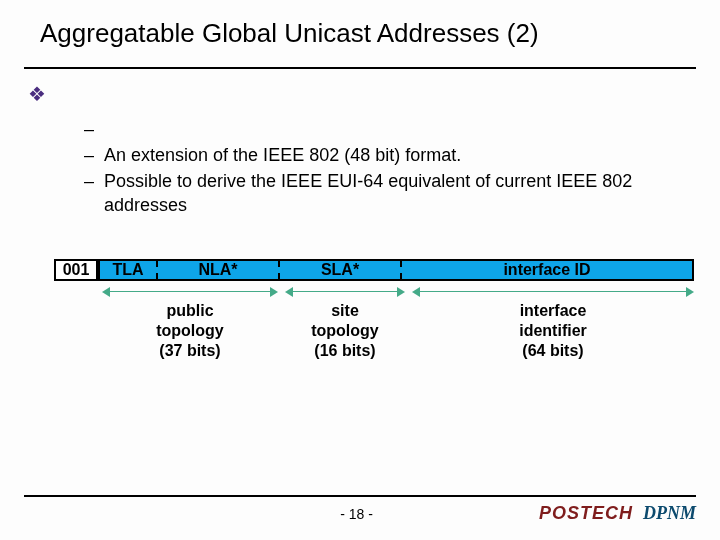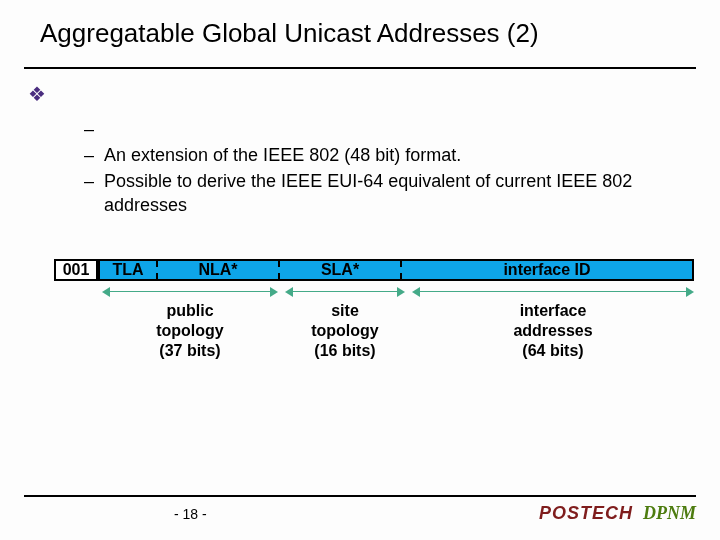--- a/index.html
+++ b/index.html
@@ -136,38 +136,38 @@
     border: none;
     border-top: 2px solid #000;
     margin-bottom: 6px;
   }
   .footer-row {
     display: flex;
     align-items: center;
     justify-content: space-between;
     font-size: 14px; color: #000;
   }
-  .pagenum { flex: 1; }
+  .pagenum { flex: 1; text-align: center; }
   .logos {
     display: flex; align-items: center; gap: 10px;
   }
   .postech {
     font-family: Arial, sans-serif;
     font-weight: 900;
     font-style: italic;
     letter-spacing: 1px;
     color: #7f1d1d;
     font-size: 18px;
   }
   .dpnm {
     font-family: Georgia, 'Times New Roman', serif;
     font-style: italic;
     font-weight: bold;
     font-size: 18px;
-    color: #4d7c0f;
+    color: #0c4a6e;
   }
 </style>
 </head>
 <body>
 
 <div class="slide-title">Aggregatable Global Unicast Addresses (2)</div>
 <hr class="title-rule">
 
 <div class="content">
 
@@ -223,21 +223,21 @@
           <span>topology</span><br>
           <span>(16 bits)</span>
         </div>
       </div>
       <div class="span-col intf">
         <div class="arrow-line">
             <span class="arr-l"></span>
           </div>
         <div class="span-label">
           <span>interface</span><br>
-          <span>addresses</span><br>
+          <span>identifier</span><br>
           <span>(64 bits)</span>
         </div>
       </div>
     </div>
   </div>
 
 </div>
 
 <div class="footer">
   <hr class="footer-rule">

